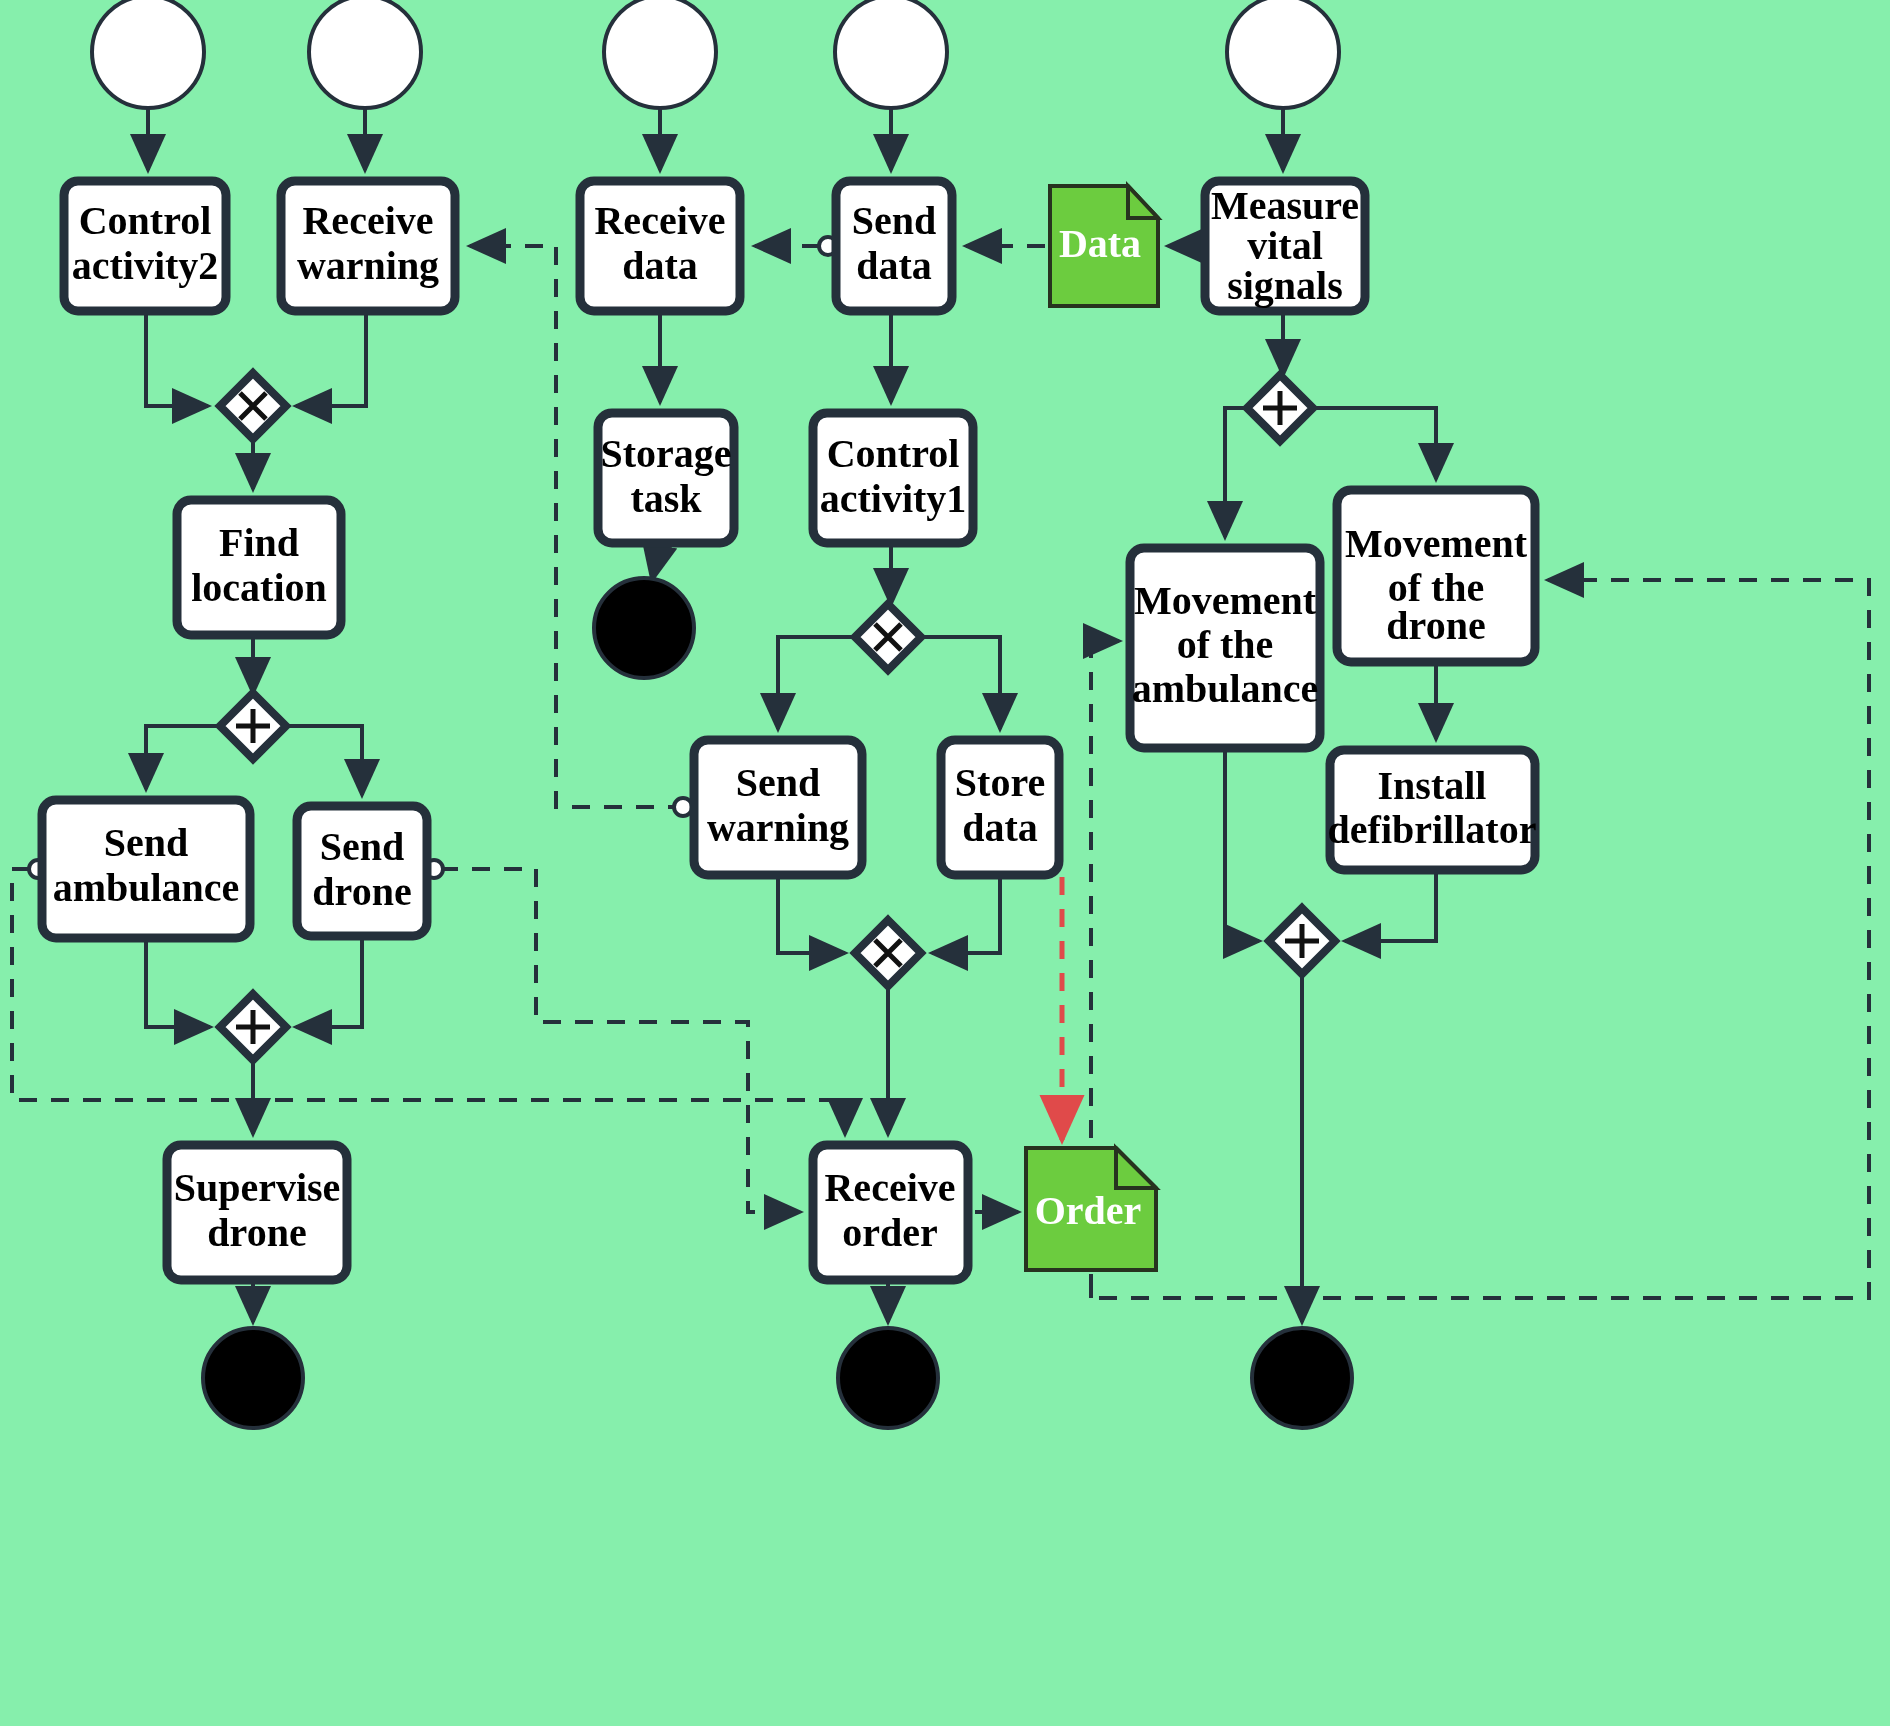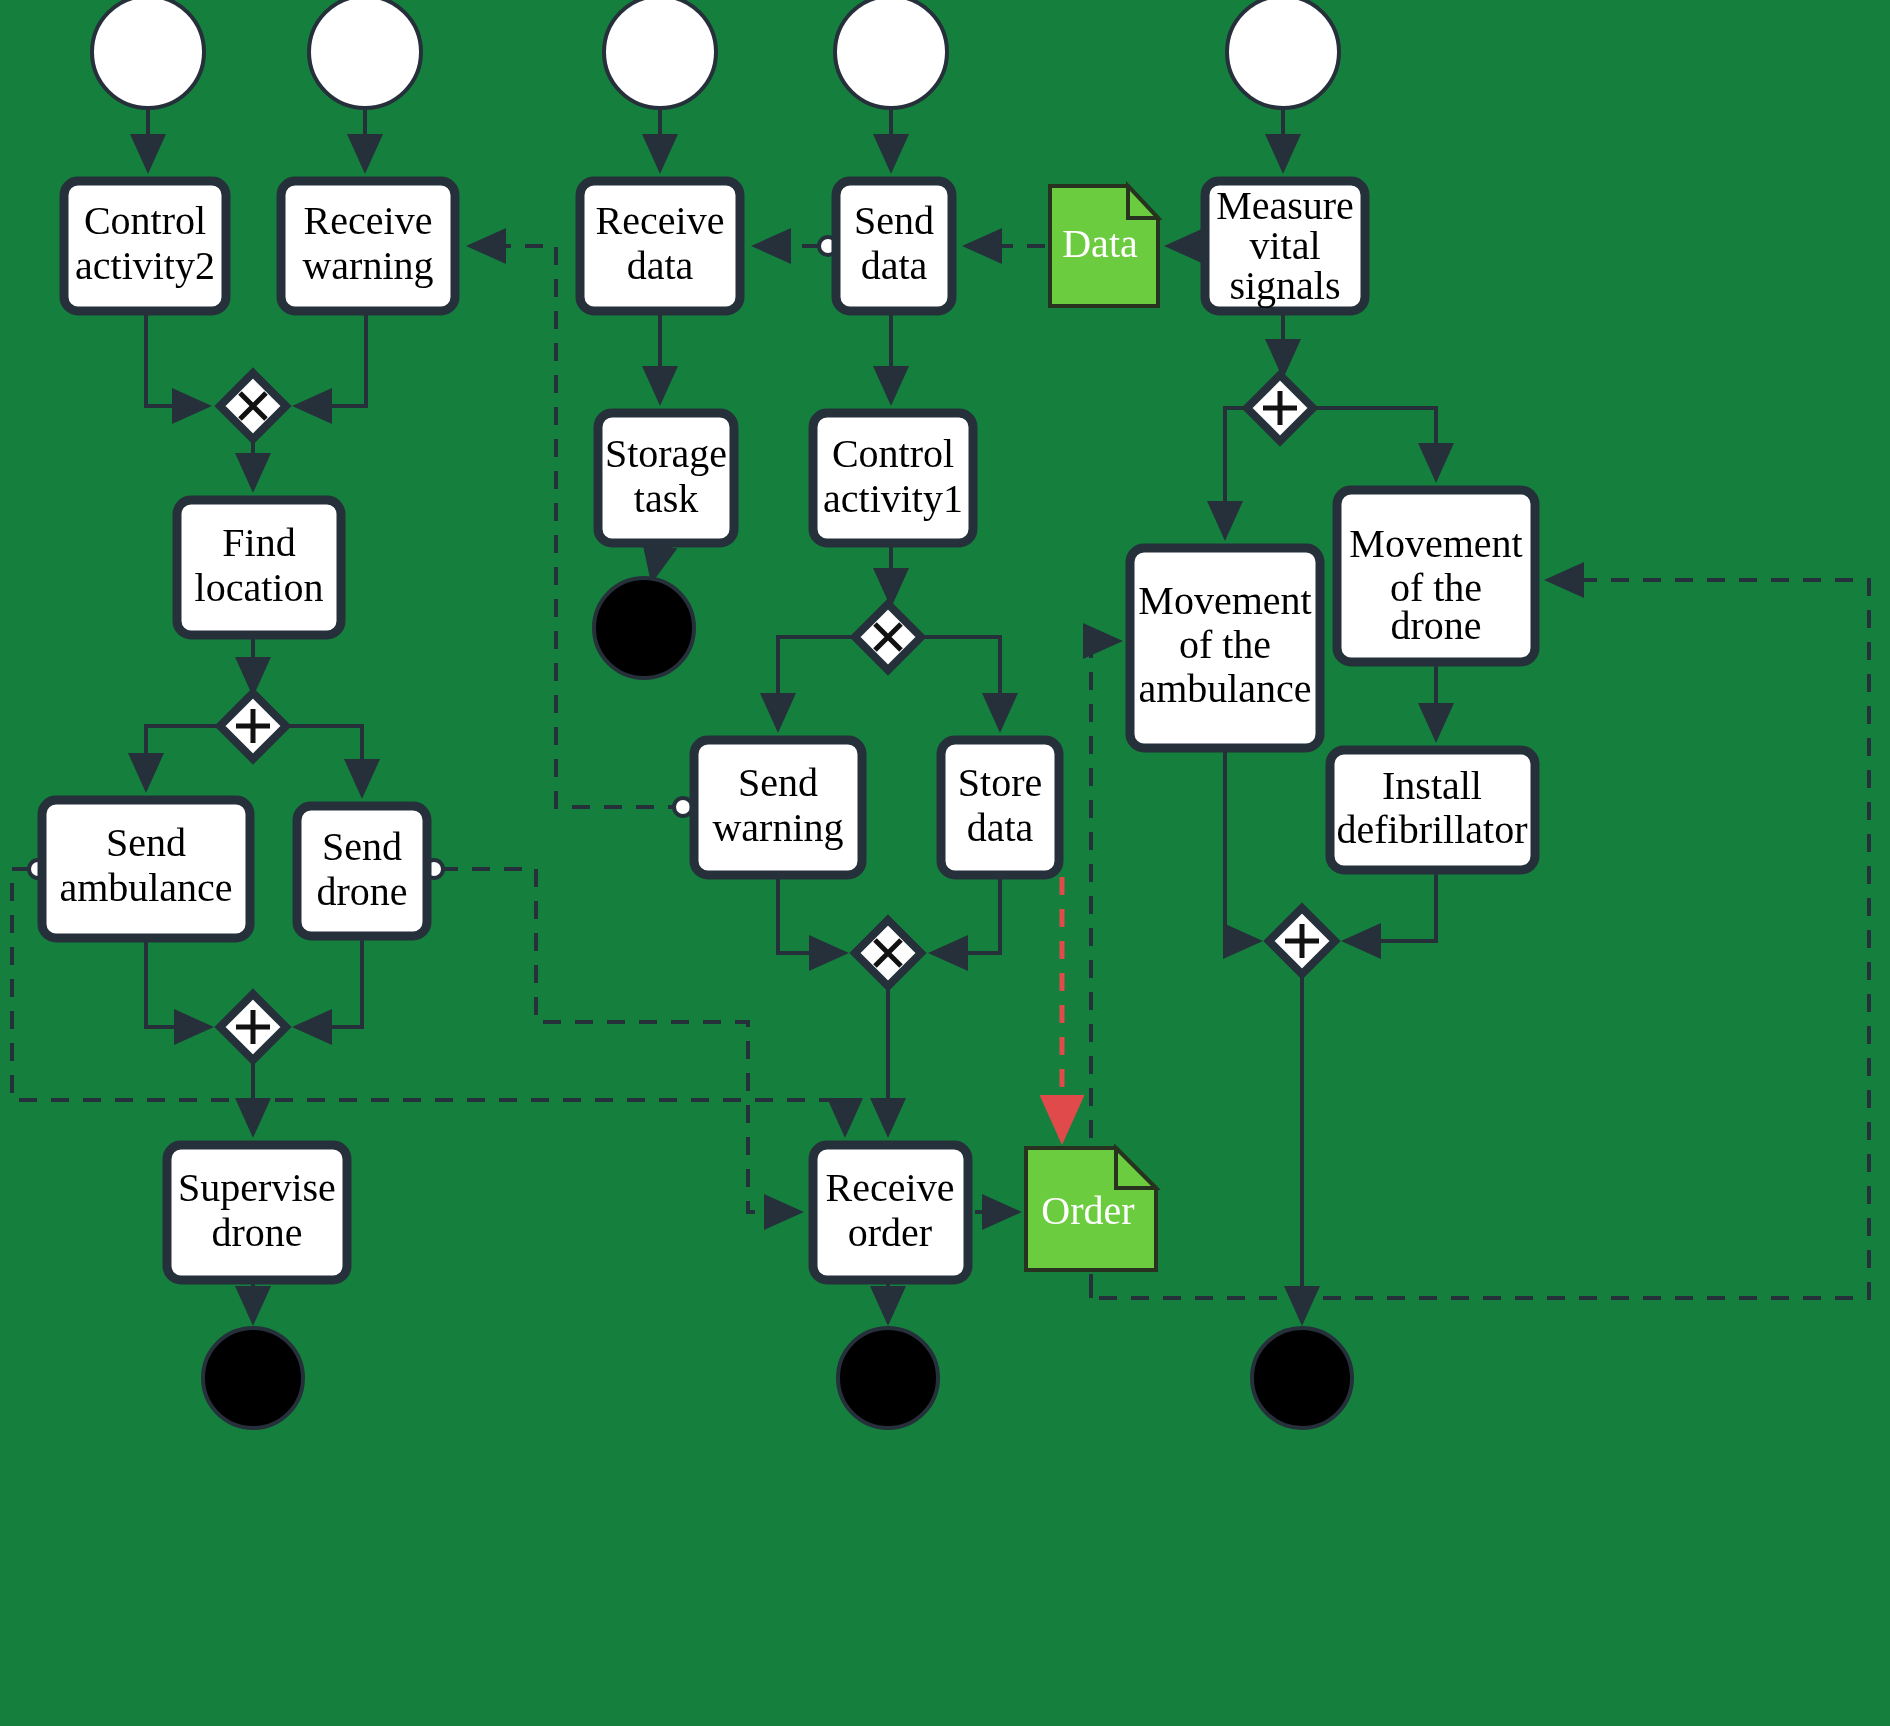--- a/index.html
+++ b/index.html
@@ -1,17 +1,17 @@
 <!DOCTYPE html>
 <html><head>
 <meta charset="utf-8">
 <style>
   html,body{margin:0;padding:0;background:#ffffff;}
   body{font-family:"Liberation Serif", serif;}
-  #canvas-wrap{position:relative;width:1890px;height:1726px;background:#15803d;overflow:hidden;}
+  #canvas-wrap{position:relative;width:1890px;height:1726px;background:#86efac;overflow:hidden;font-weight:bold;}
   svg#bpmn{position:absolute;left:0;top:0;width:1890px;height:1726px;display:block;}
   .task-rect{fill:#ffffff;stroke:#25303b;stroke-width:9;}
   .evt-start{fill:#ffffff;stroke:#25303b;stroke-width:4;}
   .evt-end{fill:#000000;stroke:#25303b;stroke-width:4;}
   .gw{fill:#ffffff;stroke:#25303b;stroke-width:8;}
   .gw-mark{stroke:#111;stroke-width:5;fill:none;stroke-linecap:butt;}
   .seq{stroke:#25303b;stroke-width:4;fill:none;}
   .msg{stroke:#25303b;stroke-width:4;fill:none;stroke-dasharray:18 14;}
   .msg-red{stroke:#e04a4a;stroke-width:5;fill:none;stroke-dasharray:18 14;}
   .msg-dot{fill:#ffffff;stroke:#25303b;stroke-width:4;}

